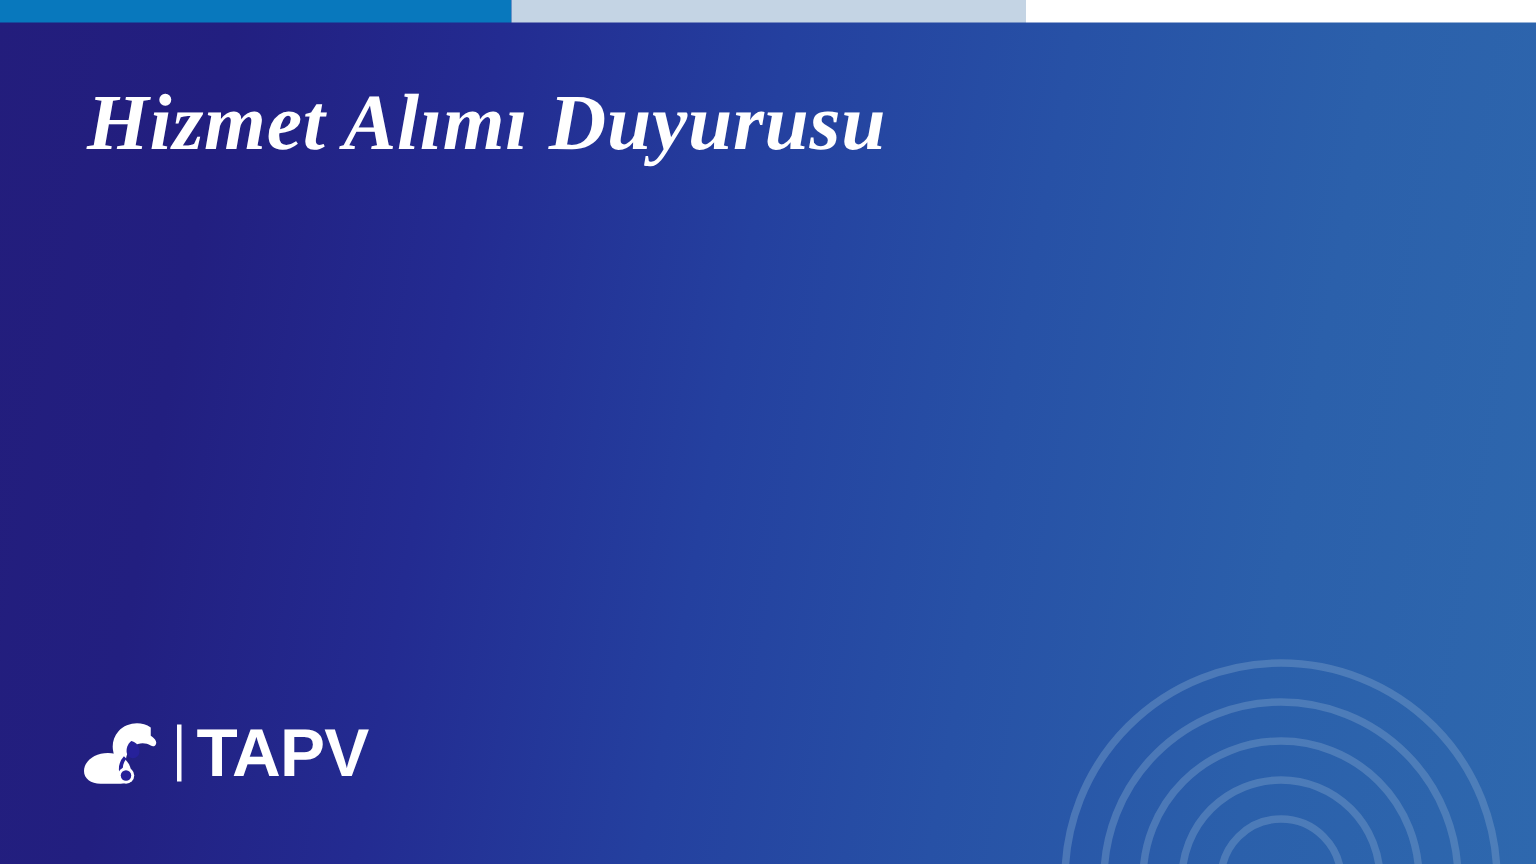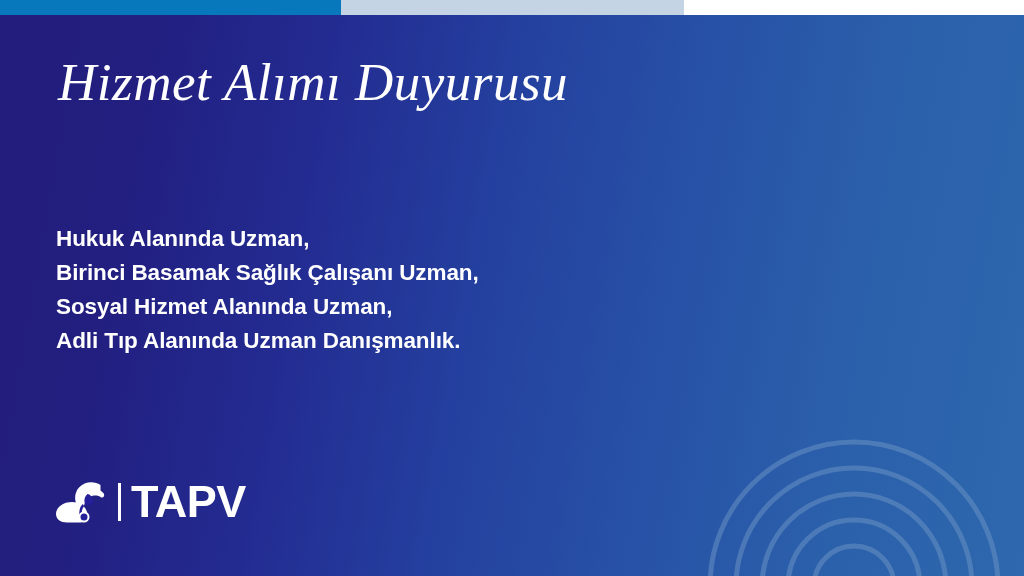--- a/index.html
+++ b/index.html
@@ -53,21 +53,21 @@
 
   
   .title {
     position: absolute;
     left: 58px;
     top: 52px;
     z-index: 4;
     margin: 0;
     font-family: "Liberation Serif", "DejaVu Serif", serif;
     font-style: italic;
-    font-weight: 400;
+    font-weight: 700;
     font-size: 53px;
     line-height: 1.15;
     letter-spacing: 0.5px;
     color: #ffffff;
     white-space: nowrap;
   }
 
   
   .body-copy {
     position: absolute;
@@ -147,26 +147,20 @@
         <circle cx="210" cy="210" r="66"></circle>
         <circle cx="210" cy="210" r="92"></circle>
         <circle cx="210" cy="210" r="118"></circle>
         <circle cx="210" cy="210" r="144"></circle>
       </g>
     </svg>
   </div>
 
   <h1 class="title">Hizmet Alımı Duyurusu</h1>
 
-  <div class="body-copy">
-    <p class="body-line">Hukuk Alanında Uzman,</p>
-    <p class="body-line">Birinci Basamak Sağlık Çalışanı Uzman,</p>
-    <p class="body-line">Sosyal Hizmet Alanında Uzman,</p>
-    <p class="body-line">Adli Tıp Alanında Uzman Danışmanlık.</p>
-  </div>
 
   <div class="logo">
     <div class="logo-row">
       <div class="logo-mark">
         <svg viewBox="0 0 116 88" xmlns="http://www.w3.org/2000/svg" aria-hidden="true">
           <g fill="#ffffff">
 
             <path d="M97 10c-13-9-32-7-43 5-7 8-9 18-7 27 2 8 1 14-4 19-3 3-4 7-2 10 3 4 9 4 13 1
                      6-5 9-12 10-20 1-7 4-13 10-17 7-5 16-5 23-1 3 2 6 1 7-2 1-3 0-6-7-11z"></path>
 

